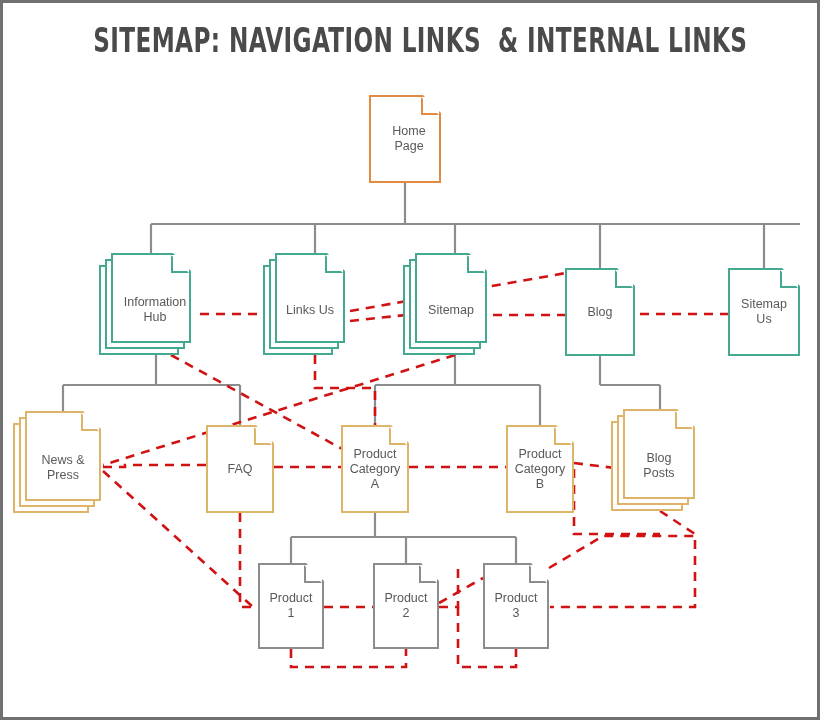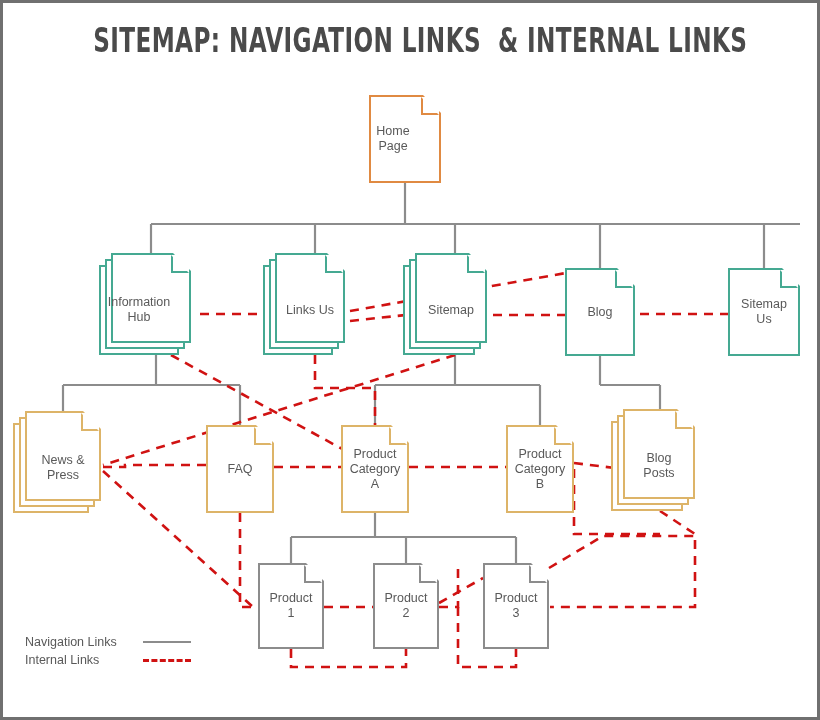--- a/index.html
+++ b/index.html
@@ -128,33 +128,33 @@
       <path d="M546,565 L600,533 L692,533"></path>
       <path d="M288,646 L288,664 L403,664 L403,646"></path>
       <path d="M455,604 L455,664 L513,664 L513,646"></path>
     </g>
   </svg>
 
   <div id="nodes-layer">
       <div class="sheet" style="left: 366px; top: 92px; width: 72px; height: 88px; border-color: rgb(224, 138, 66); clip-path: polygon(0px 0px, calc(100% - 18px) 0px, 100% 18px, 100% 100%, 0px 100%); z-index: 10; position: absolute;">
         <div style="position: absolute; right: 0px; top: 0px; width: 18px; height: 18px; border-bottom: 2.5px solid rgb(224, 138, 66); border-left: 2.5px solid rgb(224, 138, 66); box-sizing: border-box; transform: none; background: transparent; clip-path: polygon(0px 0px, 100% 100%, 0px 100%);"></div>
       </div>
-      <div class="label" style="position: absolute; left: 366px; top: 121px; width: 48px; z-index: 60;">Home
+      <div class="label" style="position: absolute; left: 366px; top: 121px; width: 48px; z-index: 60; padding-left: 16px;">Home
 Page</div>
       <div style="position: absolute; left: 366px; top: 92px; width: 72px; height: 88px; z-index: 70; background: transparent;"></div>
       <div class="sheet" style="left: 108px; top: 250px; width: 80px; height: 90px; border-color: rgb(69, 169, 146); clip-path: polygon(0px 0px, calc(100% - 18px) 0px, 100% 18px, 100% 100%, 0px 100%); z-index: 12; position: absolute;">
         <div style="position: absolute; right: 0px; top: 0px; width: 18px; height: 18px; border-bottom: 2.5px solid rgb(69, 169, 146); border-left: 2.5px solid rgb(69, 169, 146); box-sizing: border-box; transform: none; background: transparent; clip-path: polygon(0px 0px, 100% 100%, 0px 100%);"></div>
       </div>
       <div class="sheet" style="left: 102px; top: 256px; width: 80px; height: 90px; border-color: rgb(69, 169, 146); clip-path: polygon(0px 0px, calc(100% - 18px) 0px, 100% 18px, 100% 100%, 0px 100%); z-index: 11; position: absolute;">
         <div style="position: absolute; right: 0px; top: 0px; width: 18px; height: 18px; border-bottom: 2.5px solid rgb(69, 169, 146); border-left: 2.5px solid rgb(69, 169, 146); box-sizing: border-box; transform: none; background: transparent; clip-path: polygon(0px 0px, 100% 100%, 0px 100%);"></div>
       </div>
       <div class="sheet" style="left: 96px; top: 262px; width: 80px; height: 90px; border-color: rgb(69, 169, 146); clip-path: polygon(0px 0px, calc(100% - 18px) 0px, 100% 18px, 100% 100%, 0px 100%); z-index: 10; position: absolute;">
         <div style="position: absolute; right: 0px; top: 0px; width: 18px; height: 18px; border-bottom: 2.5px solid rgb(69, 169, 146); border-left: 2.5px solid rgb(69, 169, 146); box-sizing: border-box; transform: none; background: transparent; clip-path: polygon(0px 0px, 100% 100%, 0px 100%);"></div>
       </div>
-      <div class="label" style="position: absolute; left: 96px; top: 292px; width: 80px; z-index: 60;">Information
+      <div class="label" style="position: absolute; left: 112px; top: 292px; width: 80px; z-index: 60;">Information
 Hub</div>
       <div style="position: absolute; left: 108px; top: 262px; width: 80px; height: 90px; z-index: 70; background: transparent;"></div>
       <div class="sheet" style="left: 272px; top: 250px; width: 70px; height: 90px; border-color: rgb(69, 169, 146); clip-path: polygon(0px 0px, calc(100% - 18px) 0px, 100% 18px, 100% 100%, 0px 100%); z-index: 12; position: absolute;">
         <div style="position: absolute; right: 0px; top: 0px; width: 18px; height: 18px; border-bottom: 2.5px solid rgb(69, 169, 146); border-left: 2.5px solid rgb(69, 169, 146); box-sizing: border-box; transform: none; background: transparent; clip-path: polygon(0px 0px, 100% 100%, 0px 100%);"></div>
       </div>
       <div class="sheet" style="left: 266px; top: 256px; width: 70px; height: 90px; border-color: rgb(69, 169, 146); clip-path: polygon(0px 0px, calc(100% - 18px) 0px, 100% 18px, 100% 100%, 0px 100%); z-index: 11; position: absolute;">
         <div style="position: absolute; right: 0px; top: 0px; width: 18px; height: 18px; border-bottom: 2.5px solid rgb(69, 169, 146); border-left: 2.5px solid rgb(69, 169, 146); box-sizing: border-box; transform: none; background: transparent; clip-path: polygon(0px 0px, 100% 100%, 0px 100%);"></div>
       </div>
       <div class="sheet" style="left: 260px; top: 262px; width: 70px; height: 90px; border-color: rgb(69, 169, 146); clip-path: polygon(0px 0px, calc(100% - 18px) 0px, 100% 18px, 100% 100%, 0px 100%); z-index: 10; position: absolute;">
         <div style="position: absolute; right: 0px; top: 0px; width: 18px; height: 18px; border-bottom: 2.5px solid rgb(69, 169, 146); border-left: 2.5px solid rgb(69, 169, 146); box-sizing: border-box; transform: none; background: transparent; clip-path: polygon(0px 0px, 100% 100%, 0px 100%);"></div>
@@ -239,24 +239,14 @@
 2</div>
       <div style="position: absolute; left: 370px; top: 560px; width: 66px; height: 86px; z-index: 70; background: transparent;"></div>
       <div class="sheet" style="left: 480px; top: 560px; width: 66px; height: 86px; border-color: rgb(140, 140, 140); clip-path: polygon(0px 0px, calc(100% - 18px) 0px, 100% 18px, 100% 100%, 0px 100%); z-index: 10; position: absolute;">
         <div style="position: absolute; right: 0px; top: 0px; width: 18px; height: 18px; border-bottom: 2.5px solid rgb(140, 140, 140); border-left: 2.5px solid rgb(140, 140, 140); box-sizing: border-box; transform: none; background: transparent; clip-path: polygon(0px 0px, 100% 100%, 0px 100%);"></div>
       </div>
       <div class="label" style="position: absolute; left: 480px; top: 588px; width: 66px; z-index: 60;">Product
 3</div>
       <div style="position: absolute; left: 480px; top: 560px; width: 66px; height: 86px; z-index: 70; background: transparent;"></div>
     </div>
 
-  <div class="legend">
-    <div class="legend-row">
-      <span class="legend-text">Navigation Links</span>
-      <span class="legend-swatch lg-nav"></span>
-    </div>
-    <div class="legend-row">
-      <span class="legend-text">Internal Links</span>
-      <span class="legend-swatch lg-int"></span>
-    </div>
-  </div>
 
 </div>
 
 </body></html>

